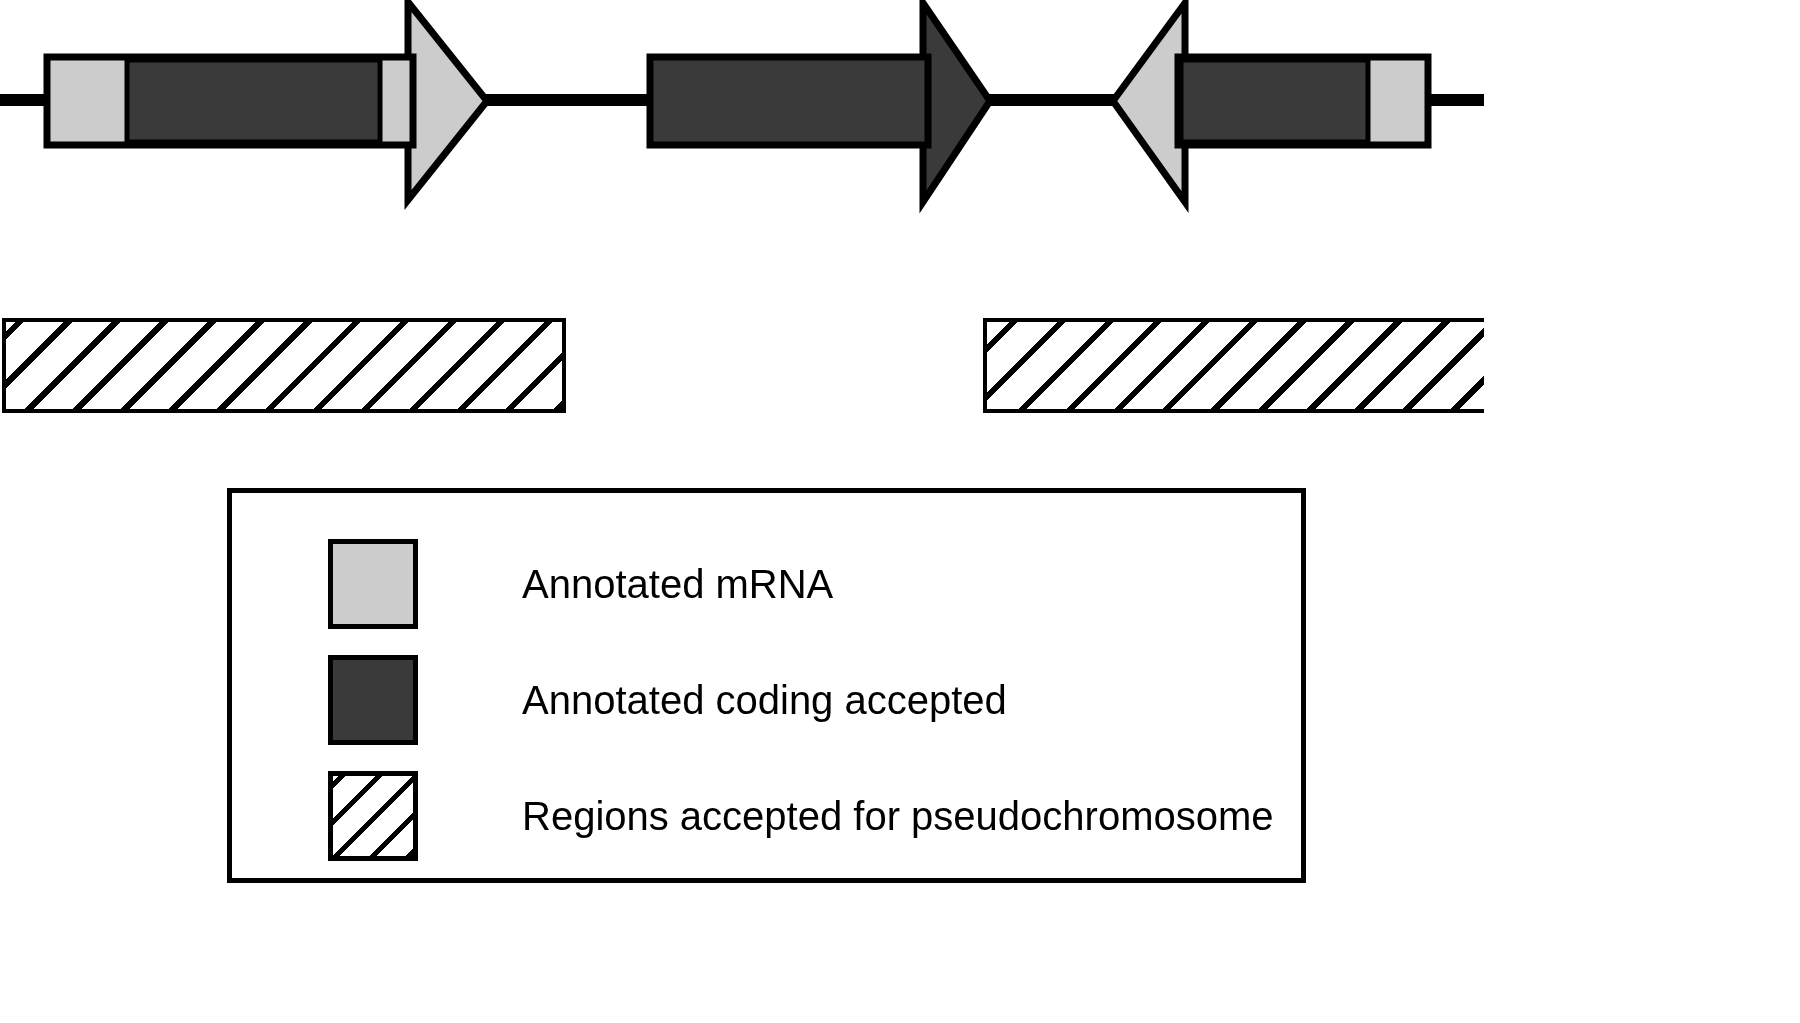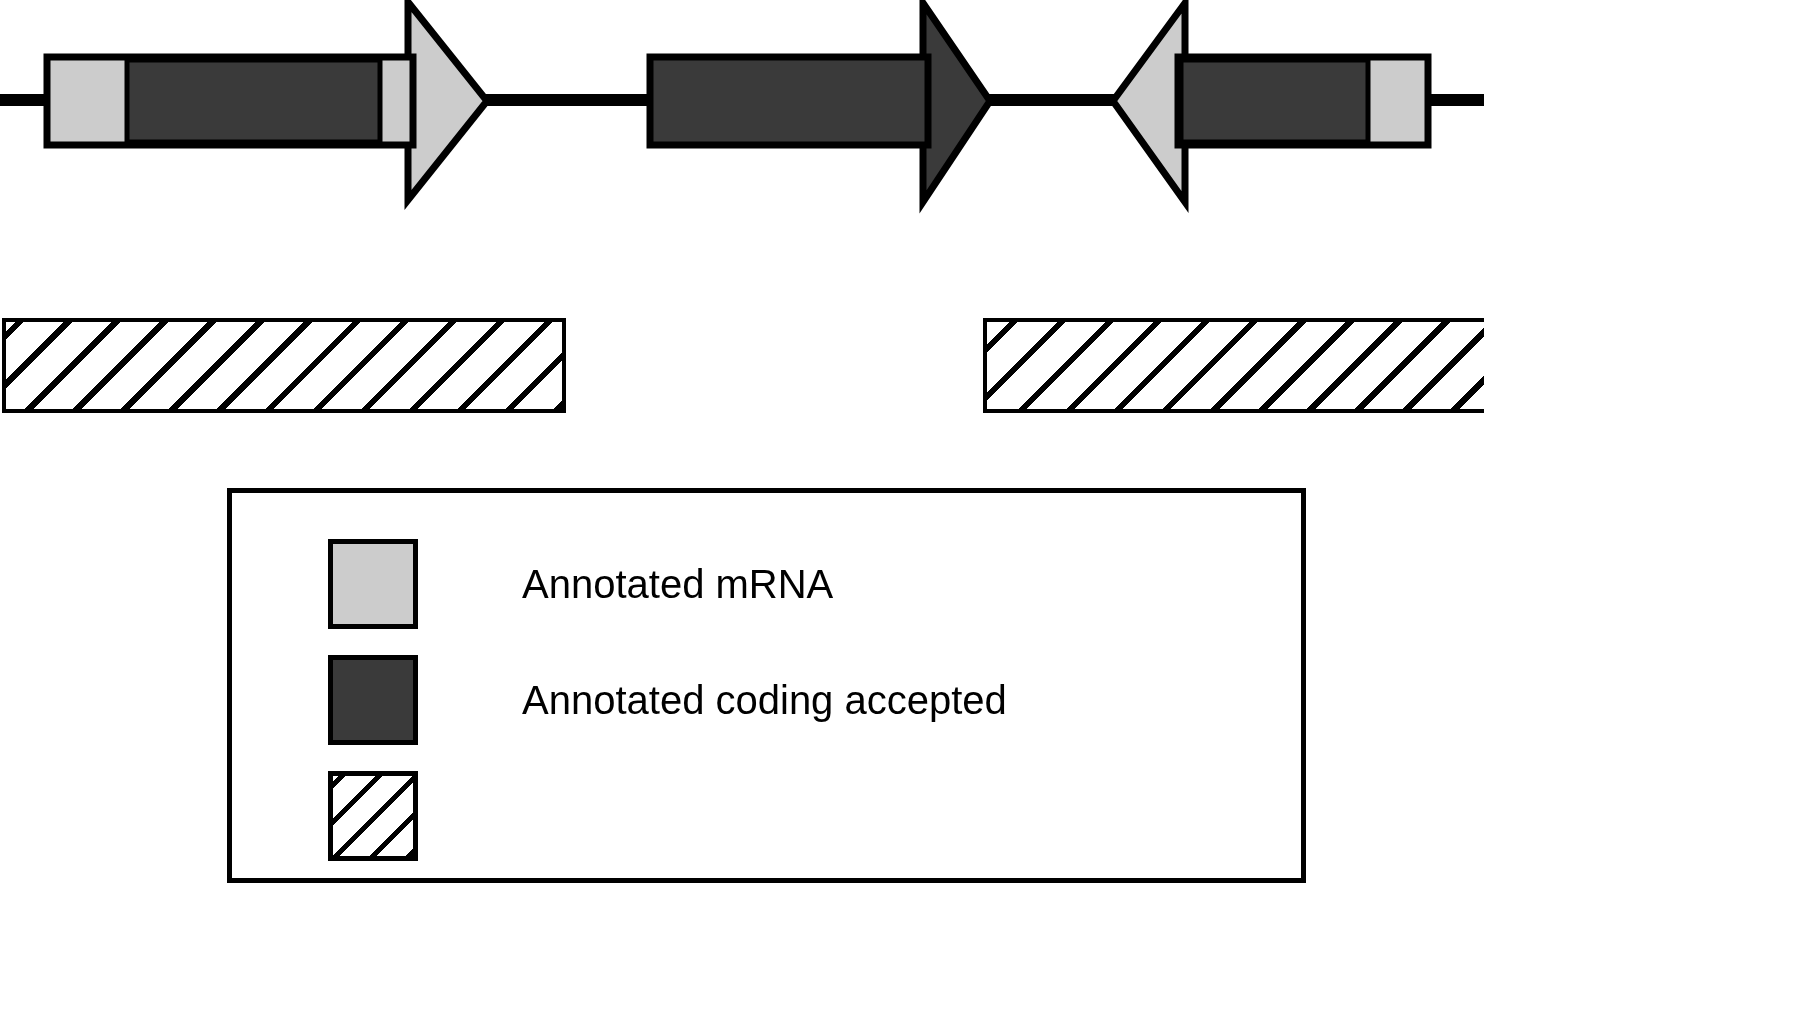--- a/index.html
+++ b/index.html
@@ -137,17 +137,18 @@
       <div class="legend-label">Annotated mRNA</div>
     </div>
 
     <div class="legend-row" style="top:162px;">
       <div class="legend-swatch cds"></div>
       <div class="legend-label">Annotated coding accepted</div>
     </div>
 
     <div class="legend-row" style="top:278px;">
       <div class="legend-swatch hatch"></div>
+      <div class="legend-label">Regions accepted for pseudochromosome</div>
     </div>
 
   </div>
 
 </div>
 
 </body></html>

